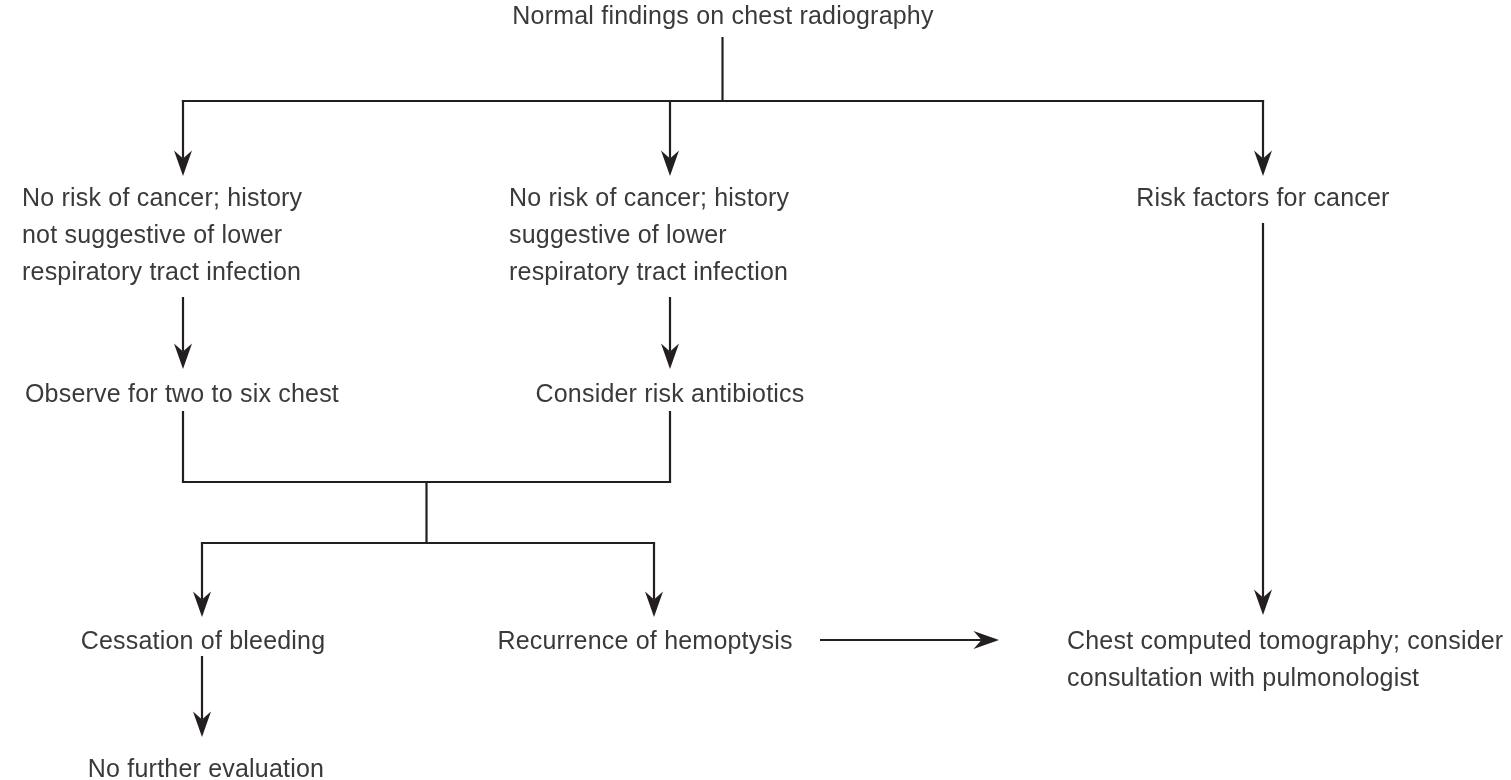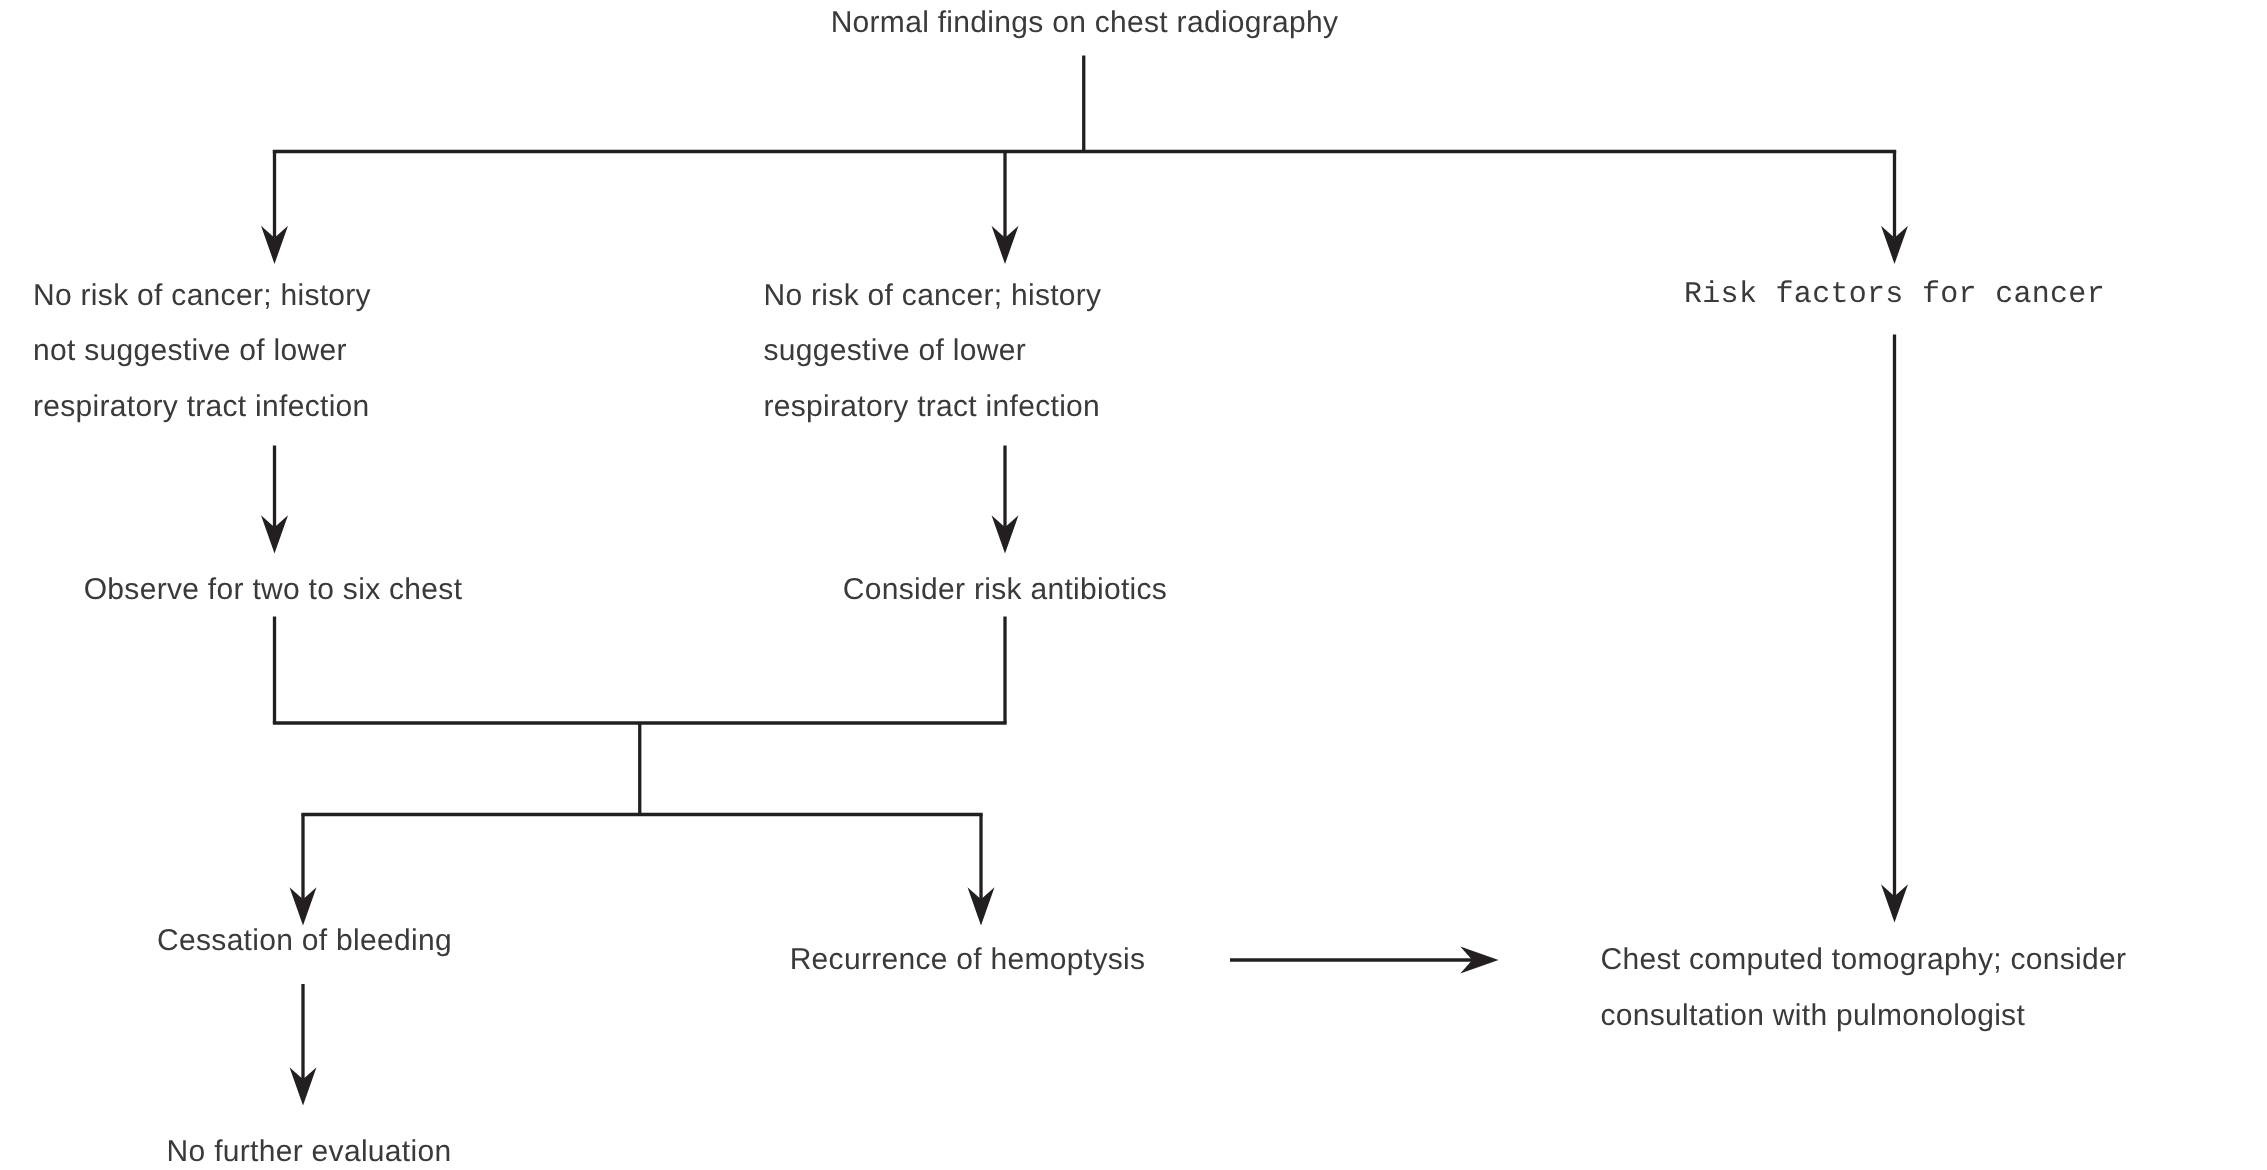--- a/index.html
+++ b/index.html
@@ -30,21 +30,21 @@
     stroke-width: 2.2;
     fill: none;
   }
   .sq { stroke-linecap: square; }
   .ah {
     fill: var(--line);
     stroke: none;
   }
   .node {
     position: absolute;
-    font-size: 20px;
+    font-size: 25px;
     letter-spacing: 0.2px;
     color: var(--text);
     white-space: pre-line;
     line-height: 37px;
   }
   .node.single {
     white-space: nowrap;
     line-height: 30px;
     transform: translateX(-50%);
   }
@@ -129,27 +129,27 @@
   <div class="node single" style="left:723px; top:0px;">Normal findings on chest radiography</div>
 
   <div class="node" style="left:22px; top:179px;">No risk of cancer; history
 not suggestive of lower
 respiratory tract infection</div>
 
   <div class="node" style="left:509px; top:179px;">No risk of cancer; history
 suggestive of lower
 respiratory tract infection</div>
 
-  <div class="node single" style="left:1263px; top:182px;font-family:Liberation Mono, monospace;">Risk factors for cancer</div>
+  <div class="node single" style="left:1263px; top:182px;">Risk factors for cancer</div>
 
   <div class="node single" style="left:182px; top:378px;">Observe for two to six chest</div>
 
   <div class="node single" style="left:670px; top:378px;">Consider risk antibiotics</div>
 
-  <div class="node single" style="left:203px; top:612px;">Cessation of bleeding</div>
+  <div class="node single" style="left:203px; top:625px;">Cessation of bleeding</div>
 
   <div class="node single" style="left:645px; top:625px;">Recurrence of hemoptysis</div>
 
   <div class="node" style="left:1067px; top:622px;">Chest computed tomography; consider
 consultation with pulmonologist</div>
 
   <div class="node single" style="left:206px; top:753px;">No further evaluation</div>
 
 </div>
 

